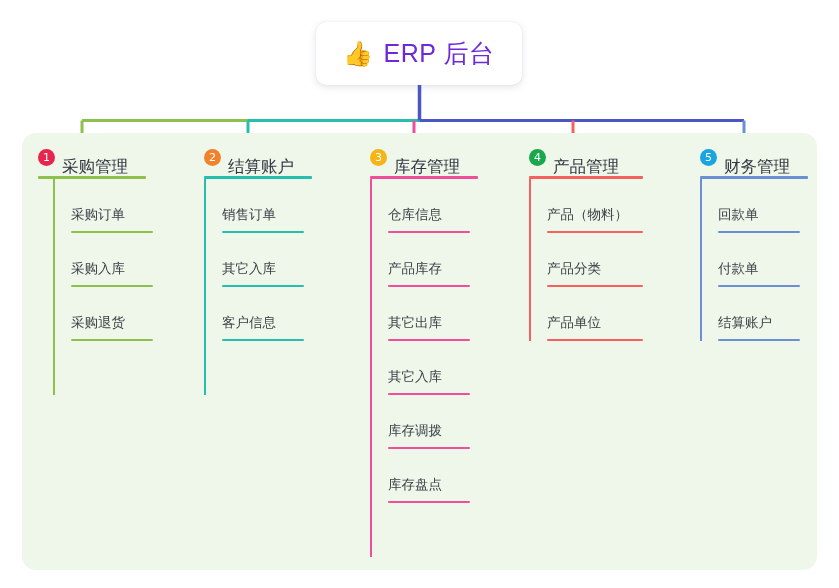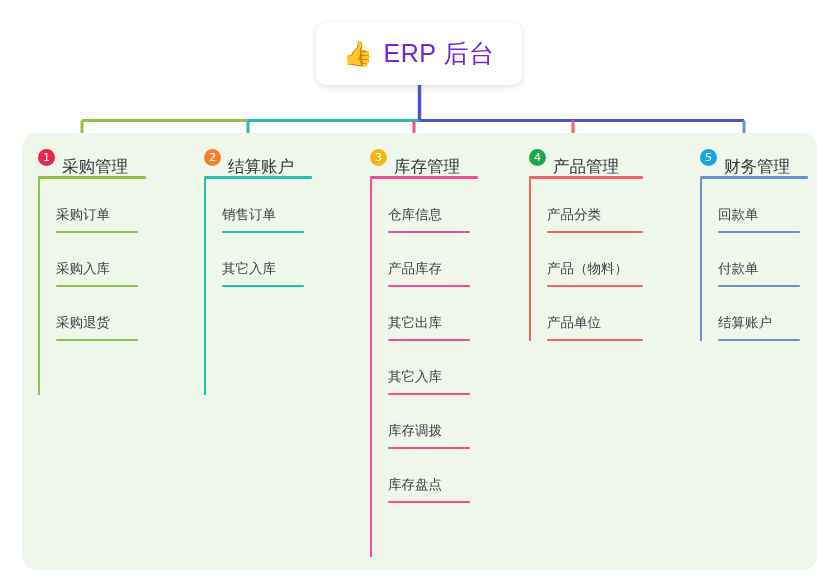--- a/index.html
+++ b/index.html
@@ -75,21 +75,21 @@
 
   <div class="panel"></div>
 
   <div id="cols">
       <div class="col" style="left: 38px;">
         <div class="col-head">
           <span class="badge" style="background: rgb(232, 37, 77);">1</span>
           <span class="col-title">采购管理</span>
         </div>
         <div class="head-rule" style="width: 108px; background: rgb(142, 192, 78);"></div>
-        <div class="items" style="height: 216px;">
+        <div class="items" style="height: 216px; margin-left: 15px;">
           <div class="spine" style="height: 216px; background: rgb(142, 192, 78);"></div>
           <div class="item">
             <span class="item-label">采购订单</span>
             <div class="item-rule" style="width: 82px; background: rgb(142, 192, 78);"></div>
           </div>
           <div class="item">
             <span class="item-label">采购入库</span>
             <div class="item-rule" style="width: 82px; background: rgb(142, 192, 78);"></div>
           </div>
           <div class="item">
@@ -107,20 +107,24 @@
         <div class="items" style="height: 216px;">
           <div class="spine" style="height: 216px; background: rgb(38, 191, 174);"></div>
           <div class="item">
             <span class="item-label">销售订单</span>
             <div class="item-rule" style="width: 82px; background: rgb(38, 191, 174);"></div>
           </div>
           <div class="item">
             <span class="item-label">其它入库</span>
             <div class="item-rule" style="width: 82px; background: rgb(38, 191, 174);"></div>
           </div>
+          <div class="item">
+            <span class="item-label">客户信息</span>
+            <div class="item-rule" style="width: 82px; background: rgb(38, 191, 174);"></div>
+          </div>
         </div>
       </div>
       <div class="col" style="left: 370px;">
         <div class="col-head">
           <span class="badge" style="background: rgb(246, 181, 22);">3</span>
           <span class="col-title">库存管理</span>
         </div>
         <div class="head-rule" style="width: 108px; background: rgb(239, 78, 154);"></div>
         <div class="items" style="height: 378px;">
           <div class="spine" style="height: 378px; background: rgb(239, 78, 154);"></div>
@@ -152,25 +156,25 @@
       </div>
       <div class="col" style="left: 529px;">
         <div class="col-head">
           <span class="badge" style="background: rgb(25, 168, 75);">4</span>
           <span class="col-title">产品管理</span>
         </div>
         <div class="head-rule" style="width: 114px; background: rgb(244, 97, 94);"></div>
         <div class="items" style="height: 162px;">
           <div class="spine" style="height: 162px; background: rgb(244, 97, 94);"></div>
           <div class="item">
+            <span class="item-label">产品（物料）</span>
+            <div class="item-rule" style="width: 96px; background: rgb(244, 97, 94);"></div>
+          </div>
+          <div class="item">
             <span class="item-label">产品分类</span>
-            <div class="item-rule" style="width: 96px; background: rgb(244, 97, 94);"></div>
-          </div>
-          <div class="item">
-            <span class="item-label">产品（物料）</span>
             <div class="item-rule" style="width: 96px; background: rgb(244, 97, 94);"></div>
           </div>
           <div class="item">
             <span class="item-label">产品单位</span>
             <div class="item-rule" style="width: 96px; background: rgb(244, 97, 94);"></div>
           </div>
         </div>
       </div>
       <div class="col" style="left: 700px;">
         <div class="col-head">

